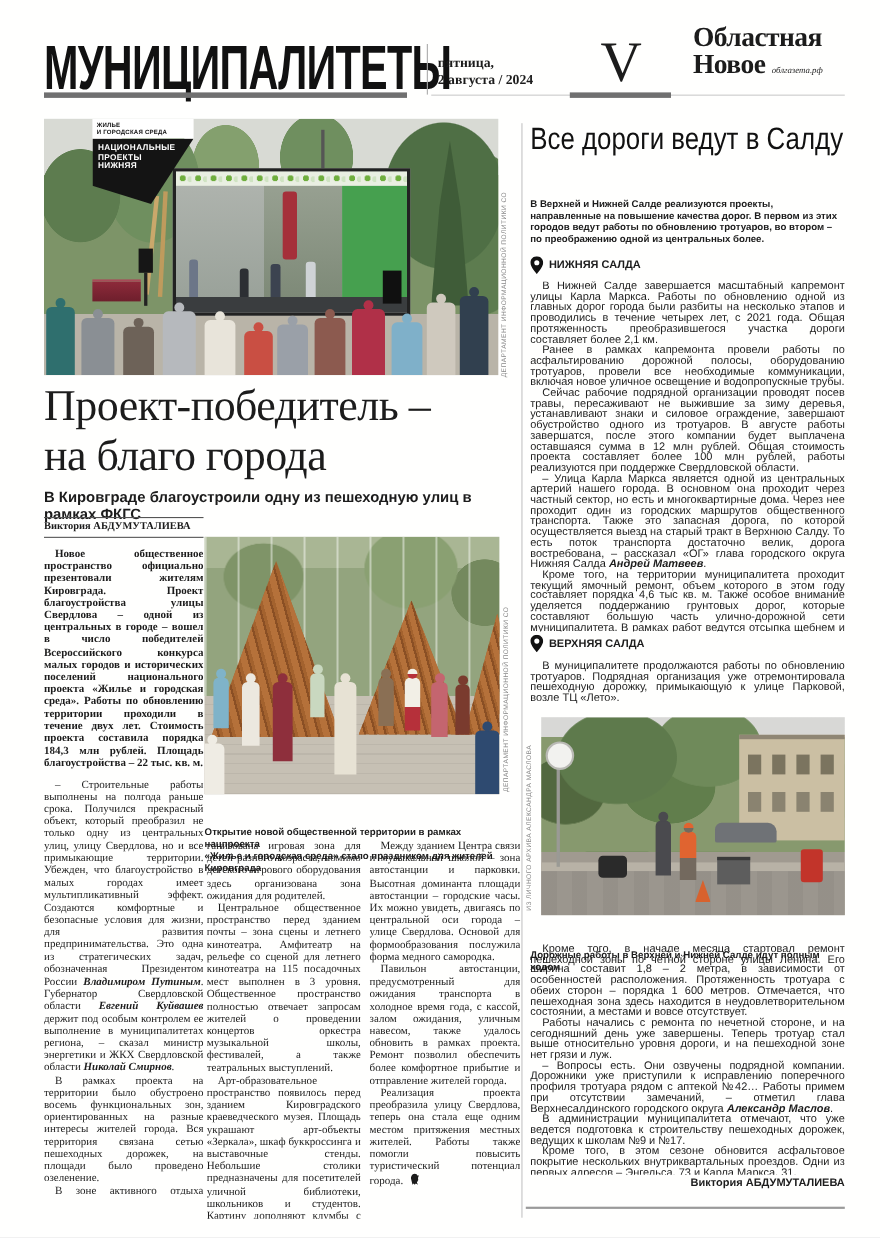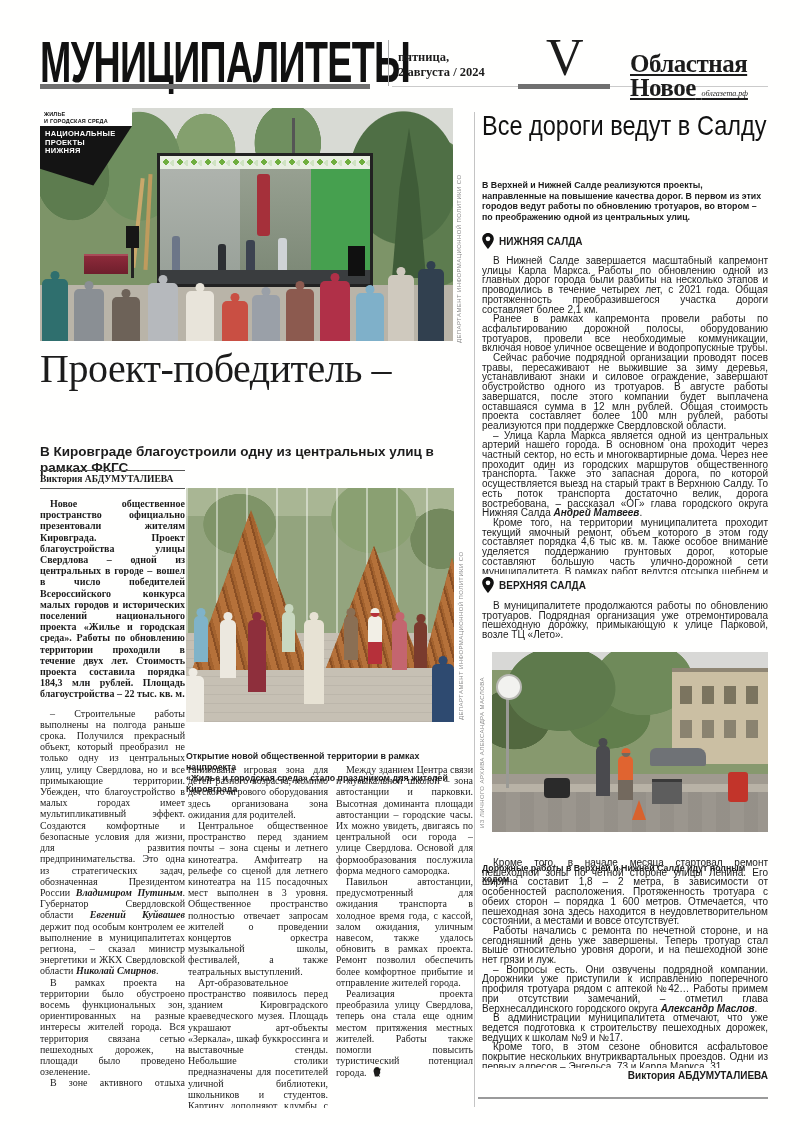--- a/index.html
+++ b/index.html
@@ -62,21 +62,21 @@
   </div>
   <div class="abs hdr-bar" style="left:40px;top:84px;width:330px;"></div>
   <div class="abs hdr-vline" style="left:388px;top:40px;height:46px;"></div>
   <div class="abs hdr-date" style="left:398px;top:50px;">
     <div>пятница,</div>
     <div>2 августа / 2024</div>
   </div>
   <div class="abs hdr-thin" style="left:392px;top:86px;width:376px;"></div>
   <div class="abs hdr-v" style="left:546px;top:32px;">V</div>
   <div class="abs hdr-bar" style="left:518px;top:84px;width:92px;"></div>
-  <div class="abs brand" style="left:630px;top:52px;text-decoration:underline;">
+  <div class="abs brand" style="left:630px;top:23px;">
     <div>Областная</div>
     <div><span>Новое</span>
       <span class="brand-site">облгазета.рф</span></div>
   </div>
 
   <div class="abs photo" style="left:40px;top:108px;width:413px;height:233px;background:linear-gradient(#d8dad4 0 22%,#7d9468 22% 76%,#b9b4a8 76% 100%);">
     <div class="abs" style="inset:0;background:
       radial-gradient(60px 70px at 8% 30%,#5d7c4f 0 60%,transparent 61%),
       radial-gradient(70px 90px at 24% 25%,#6f8f5f 0 60%,transparent 61%),
       radial-gradient(90px 110px at 88% 30%,#4f6f45 0 60%,transparent 61%),
@@ -119,38 +119,39 @@
     <div class="fig" style="left:108px;bottom:0;width:30px;height:58px;background:#b6b9bd;"></div>
     <div class="fig" style="left:146px;bottom:0;width:28px;height:50px;background:#e8e4da;"></div>
     <div class="fig" style="left:182px;bottom:0;width:26px;height:40px;background:#c94f43;"></div>
     <div class="fig" style="left:212px;bottom:0;width:28px;height:46px;background:#9aa0a8;"></div>
     <div class="fig" style="left:246px;bottom:0;width:28px;height:52px;background:#8c5a4f;"></div>
     <div class="fig" style="left:280px;bottom:0;width:30px;height:60px;background:#b03048;"></div>
     <div class="fig" style="left:316px;bottom:0;width:28px;height:48px;background:#7fb0c9;"></div>
     <div class="fig" style="left:348px;bottom:0;width:26px;height:66px;background:#cfc9be;"></div>
     <div class="fig" style="left:378px;bottom:0;width:26px;height:72px;background:#31404f;"></div>
 
-    <div class="abs" style="left:0;top:0;width:92px;">
+    <div class="abs" style="left:0;top:0;width:92px;padding-left:44px;">
       <div class="badge-white">
         <div>ЖИЛЬЕ</div>
         <div>И ГОРОДСКАЯ СРЕДА</div>
       </div>
       <div class="badge-black">
         <div>НАЦИОНАЛЬНЫЕ</div>
         <div>ПРОЕКТЫ</div>
         <div>НИЖНЯЯ</div>
       </div>
     </div>
   </div>
   <div class="abs vcredit" style="left:456px;top:128px;height:215px;">ДЕПАРТАМЕНТ ИНФОРМАЦИОННОЙ ПОЛИТИКИ СО</div>
 
   <div class="abs headline" style="left:40px;top:346px;width:435px;">
     <div>Проект-победитель –</div>
-  </div>
-  <div class="abs deck" style="left:40px;top:444px;width:435px;">В Кировграде благоустроили одну из центральных улиц в рамках ФКГС</div>
+    <div>на благо города</div>
+  </div>
+  <div class="abs deck" style="left:40px;top:444px;width:435px;">В Кировграде благоустроили одну из пешеходную улиц в рамках ФКГС</div>
 
   <div class="abs" style="left:40px;top:470px;width:145px;">
     <div class="byline-box">Виктория АБДУМУТАЛИЕВА</div>
   </div>
   <div class="abs body-serif" style="left:40px;top:498px;width:145px;height:588px;overflow:hidden;">
     <p class="lead">Новое общественное пространство официально презентовали жителям Кировграда. Проект благоустройства улицы Свердлова – одной из центральных в городе – вошел в число победителей Всероссийского конкурса малых городов и исторических поселений национального проекта «Жилье и городская среда». Работы по обновлению территории проходили в течение двух лет. Стоимость проекта составила порядка 184,3 млн рублей. Площадь благоустройства – 22 тыс. кв. м.</p>
     <p><span>– Строительные работы выполнены на полгода раньше срока. Получился прекрасный объект, который преобразил не только одну из центральных улиц, улицу Свердлова, но и все примыкающие территории. Убежден, что благоустройство в малых городах имеет мультипликативный эффект. Создаются комфортные и безопасные условия для жизни, для развития предпринимательства. Это одна из стратегических задач, обозначенная Президентом России </span><strong>Владимиром Путиным</strong><span>. Губернатор Свердловской области </span><strong>Евгений Куйвашев</strong><span> держит под особым контролем ее выполнение в муниципалитетах региона, – сказал министр энергетики и ЖКХ Свердловской области </span><strong>Николай Смирнов</strong><span>.</span></p>
     <p><span>В рамках проекта на территории было обустроено восемь функциональных зон, ориентированных на разные интересы жителей города. Вся территория связана сетью пешеходных дорожек, на площади было проведено озеленение.</span></p>
     <p><span>В зоне активного отдыха расположилась пешеходная прогулочная зона с площадками для активного отдыха: теннисными столами, шахматными столиками, спортивными тренажерами.</span></p>
 
@@ -198,21 +199,21 @@
       <svg width="10" height="12" viewBox="0 0 10 12" style="vertical-align:-2px;margin-left:3px;">
         <path d="M3 11 L2 7 Q1 5 2 3 Q3 1 5 1 Q7 1 8 3 L9 2 L8 5 Q9 7 7 9 L8 11 L6 10 L5 11 L4 10 Z" fill="#1c1c1c"></path>
       </svg></p>
   </div>
 
   <div class="abs divider" style="left:474px;top:112px;height:995px;"></div>
 
   <div class="abs" style="left:482px;top:112px;width:286px;">
     <div class="r-headline">Все дороги ведут в Салду</div>
   </div>
-  <div class="abs r-intro" style="left:482px;top:180px;width:286px;height:48px;overflow:hidden;">В Верхней и Нижней Салде реализуются проекты, направленные на повышение качества дорог. В первом из этих городов ведут работы по обновлению тротуаров, во втором – по преображению одной из центральных улиц.</div>
+  <div class="abs r-intro" style="left:482px;top:180px;width:286px;height:48px;overflow:hidden;">В Верхней и Нижней Салде реализуются проекты, направленные на повышение качества дорог. В первом из этих городов ведут работы по обновлению тротуаров, во втором – по преображению одной из центральных более.</div>
 
   <div class="abs r-sec" style="left:482px;top:233px;">
     <svg width="12" height="16" viewBox="0 0 16 22">
       <path d="M8 0C3.6 0 0 3.6 0 8c0 5.5 8 14 8 14s8-8.5 8-14C16 3.6 12.4 0 8 0zm0 11.2A3.2 3.2 0 1 1 8 4.8a3.2 3.2 0 0 1 0 6.4z" fill="#111"></path>
     </svg>
     <span>НИЖНЯЯ САЛДА</span>
   </div>
   <div class="abs body-sans" style="left:482px;top:256px;width:286px;height:318px;overflow:hidden;">
     <p><span>В Нижней Салде завершается масштабный капремонт улицы Карла Маркса. Работы по обновлению одной из главных дорог города были разбиты на несколько этапов и проводились в течение четырех лет, с 2021 года. Общая протяженность преобразившегося участка дороги составляет более 2,1 км.</span></p>
     <p><span>Ранее в рамках капремонта провели работы по асфальтированию дорожной полосы, оборудованию тротуаров, провели все необходимые коммуникации, включая новое уличное освещение и водопропускные трубы.</span></p>

